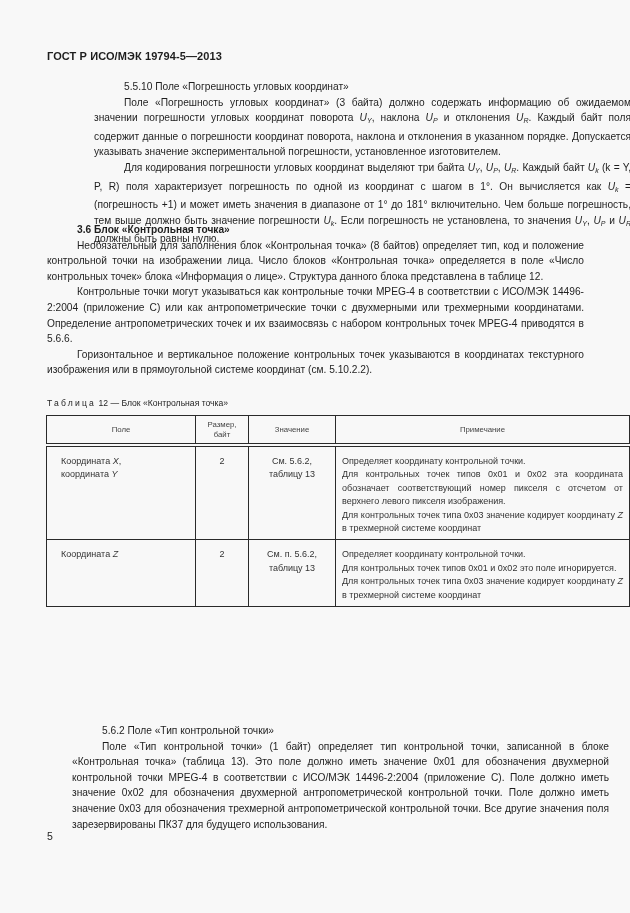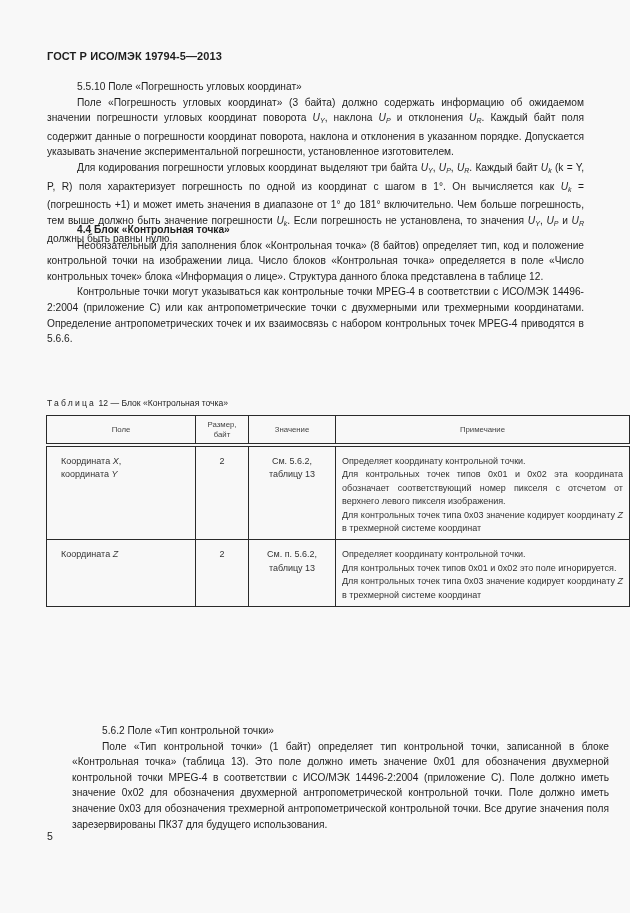--- a/index.html
+++ b/index.html
@@ -27,30 +27,31 @@
   td.c4 { padding-left:6px; padding-right:6px; text-align:justify; text-align-last:left; }
   .pnum { position:absolute; left:47px; top:830px; font-size:10.5px; }
 </style>
 </head>
 <body>
 
 <div class="page">
 
   <div class="hdr">ГОСТ Р ИСО/МЭК 19794-5—2013</div>
 
-  <div class="txt" style="top:79px;">
+  <div class="txt" style="top:79px;margin-left:47px;">
     <p class="h">5.5.10 Поле «Погрешность угловых координат»</p>
     <p><span>Поле «Погрешность угловых координат» (3 байта) должно содержать информацию об ожидаемом значении погрешности угловых координат поворота </span><i>U</i><sub>Y</sub><span>, наклона </span><i>U</i><sub>P</sub><span> и отклонения </span><i>U</i><sub>R</sub><span>. Каждый байт поля содержит данные о погрешности координат поворота, наклона и отклонения в указанном порядке. Допускается указывать значение экспериментальной погрешности, установленное изготовителем.</span></p>
     <p class="last"><span>Для кодирования погрешности угловых координат выделяют три байта </span><i>U</i><sub>Y</sub>, <i>U</i><sub>P</sub>, <i>U</i><sub>R</sub><span>. Каждый байт </span><br style="display:none"><i>U</i><sub>k</sub><span> (k = Y, P, R) поля характеризует погрешность по одной из координат с шагом в 1°. Он вычисляется как </span><i>U</i><sub>k</sub><span> = (погрешность +1) и может иметь значения в диапазоне от 1° до 181° включительно. Чем больше погрешность, тем выше должно быть значение погрешности </span><i>U</i><sub>k</sub><span>. Если погрешность не установлена, то значения </span><i>U</i><sub>Y</sub>, <i>U</i><sub>P</sub> и <i>U</i><sub>R</sub><span> должны быть равны нулю.</span></p>
   </div>
 
   <div class="txt" style="top:222px;">
-    <p class="b">4.4 Блок «Контрольная точка»</p>
+    <p class="b">3.6 Блок «Контрольная точка»</p>
     <p>Необязательный для заполнения блок «Контрольная точка» (8 байтов) определяет тип, код и положение контрольной точки на изображении лица. Число блоков «Контрольная точка» определяется в поле «Число контрольных точек» блока «Информация о лице». Структура данного блока представлена в таблице 12.</p>
     <p>Контрольные точки могут указываться как контрольные точки MPEG-4 в соответствии с ИСО/МЭК 14496-2:2004 (приложение С) или как антропометрические точки с двухмерными или трехмерными координатами. Определение антропометрических точек и их взаимосвязь с набором контрольных точек MPEG-4 приводятся в 5.6.6.</p>
+    <p class="last">Горизонтальное и вертикальное положение контрольных точек указываются в координатах текстурного изображения или в прямоугольной системе координат (см. 5.10.2.2).</p>
   </div>
 
   <div class="cap"><span class="sp">Таблица</span><span> 12 — Блок «Контрольная точка»</span></div>
 
   <table>
     <thead>
       <tr>
         <th>Поле</th>
         <th><span>Размер,</span><br><span>байт</span></th>
         <th>Значение</th>

